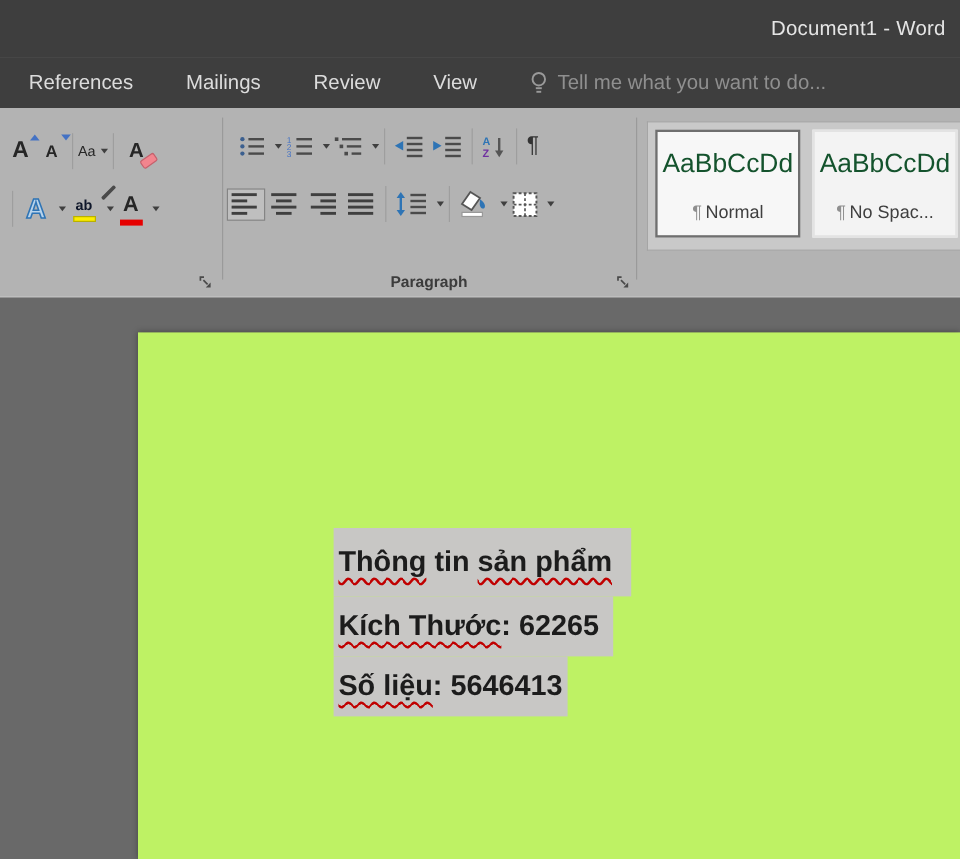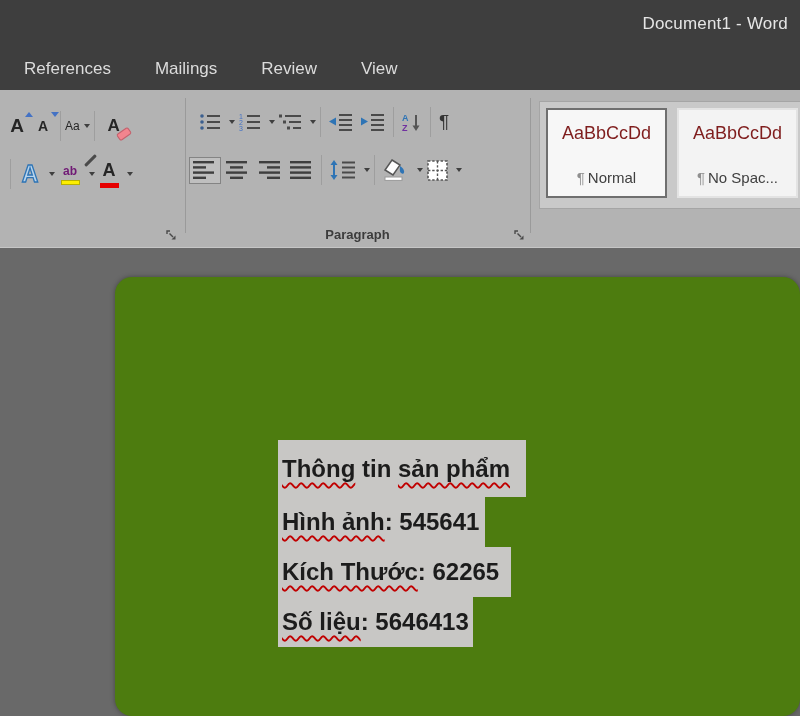--- a/index.html
+++ b/index.html
@@ -35,21 +35,21 @@
   .tri-up { border-bottom:5px solid #4472c4; }
   .tri-dn { border-top:5px solid #4472c4; }
   .grow,.shrink { width:26px; height:30px; }
   .case { font-size:12px; font-weight:400; color:#262626; }
   .clearfmt { width:30px; height:30px; }
   .clearfmt .g { font-size:17px; font-weight:700; }
   .eraser { position:absolute; width:14px; height:8px; background:#f2858e; border:1px solid #c4616c; border-radius:2px; transform:rotate(-35deg); right:-2px; bottom:3px; }
   .fx { width:30px; height:34px; }
   .fx .g { font-size:23px; font-weight:700; color:#b8d4ec; -webkit-text-stroke:1.3px #2e74b5; }
   .hl { width:30px; height:36px; flex-direction:column; }
-  .hl .ab { font-size:12px; font-weight:700; color:#701a75; position:relative; }
+  .hl .ab { font-size:12px; font-weight:700; color:#0f172a; position:relative; }
   .hl .pen { position:absolute; width:3px; height:15px; background:#4a4a4a; transform:rotate(45deg); right:-7px; top:-3px; border-radius:1px; }
   .bar { width:19px; height:5px; margin-top:2px; }
   .bar.yellow { background:#fdee00; border:1px solid #b9b000; }
   .bar.red { background:#e60000; }
   .fc { width:28px; height:36px; flex-direction:column; }
   .fc .g { font-size:18px; font-weight:700; }
 
   
   .par-group { left:185px; width:345px; }
   .pg-row1 { position:absolute; top:16px; left:10px; display:flex; align-items:center; height:32px; }
@@ -63,46 +63,54 @@
   .pg-launcher { right:5px; }
 
   
   .styles-group { left:530px; width:270px; }
   .gallery { position:absolute; left:9px; top:11px; right:0; height:108px; background:#c9c9c9; border:1px solid #a5a5a5; border-right:none; }
   .style-card { position:absolute; top:6px; width:121px; height:90px; background:#f7f7f7; display:flex; flex-direction:column; align-items:center; justify-content:space-between; padding:13px 4px 10px 4px; }
   .style-card.selected { border:2px solid #6f6f6f; }
   .style-card.plain { border:2px solid #e3e3e3; background:#f3f3f3; }
   .card1 { left:6px; }
   .card2 { left:137px; }
-  .preview { font-size:18px; color:#7f1d1d; white-space:nowrap; }
+  .preview { font-size:22px; color:#14532d; white-space:nowrap; }
   .stylename { font-size:15px; color:#3f3f3f; white-space:nowrap; }
   .stylename .p { color:#8f8f8f; margin-right:3px; }
 
   
   .workspace { position:relative; height:468px; background:#696969; }
-  .page { position:absolute; left:115px; top:29px; right:0; bottom:0; background:#4d7c0f; box-shadow:0 0 5px rgba(0,0,0,.35);border-radius:17px; }
+  .page { position:absolute; left:115px; top:29px; right:0; bottom:0; background:#bef264; box-shadow:0 0 5px rgba(0,0,0,.35); }
   .textblock { position:absolute; left:163px; top:163px; }
   .para { width:fit-content; background:#c8c7c5; white-space:nowrap; font-size:24px; font-weight:600; color:#1c1c1c; line-height:50px; height:50px; padding-left:4px; }
   .para:first-child { height:57px; line-height:57px; }
   .misspelled { text-decoration:underline; text-decoration-style:wavy; text-decoration-color:#c00000; text-decoration-thickness:1.5px; text-underline-offset:5px; }
 
   svg { overflow:visible; }
 </style>
 </head>
 <body>
 
 <div class="titlebar">
   <span class="title">Document1 - Word</span>
 </div>
 
 <div class="tabrow">
   <span class="tab">References</span>
   <span class="tab">Mailings</span>
   <span class="tab">Review</span>
   <span class="tab">View</span>
+  <div class="tellme">
+    <svg width="14" height="20" viewBox="0 0 14 20">
+      <circle cx="7" cy="7" r="5.2" fill="none" stroke="#9a9a9a" stroke-width="1.6"></circle>
+      <line x1="4.5" y1="14.5" x2="9.5" y2="14.5" stroke="#9a9a9a" stroke-width="1.6"></line>
+      <line x1="5" y1="17.5" x2="9" y2="17.5" stroke="#9a9a9a" stroke-width="1.6"></line>
+    </svg>
+    <span>Tell me what you want to do...</span>
+  </div>
 </div>
 
 <div class="ribbon">
 
   <div class="group font-group">
     <div class="fg-row1">
       <div class="btn grow">
         <span class="glyph a-big">A</span>
         <span class="tri-up"></span>
       </div>
@@ -301,18 +309,17 @@
         <span class="stylename"><span class="p">¶</span><span>No Spac...</span></span>
       </div>
     </div>
   </div>
 </div>
 
 <div class="workspace">
   <div class="page">
     <div class="textblock">
         <div class="para" style="padding-right: 16px;"><span class="misspelled">Thông</span><span> tin </span><span class="misspelled">sản phẩm</span></div>
-        <div class="para" style="padding-right: 6px;"><span class="misspelled">Hình ảnh</span><span>: 545641</span></div>
         <div class="para" style="padding-right: 12px;"><span class="misspelled">Kích Thước</span><span>: 62265</span></div>
         <div class="para" style="padding-right: 4px;"><span class="misspelled">Số liệu</span><span>: 5646413</span></div>
       </div>
   </div>
 </div>
 
 </body></html>

